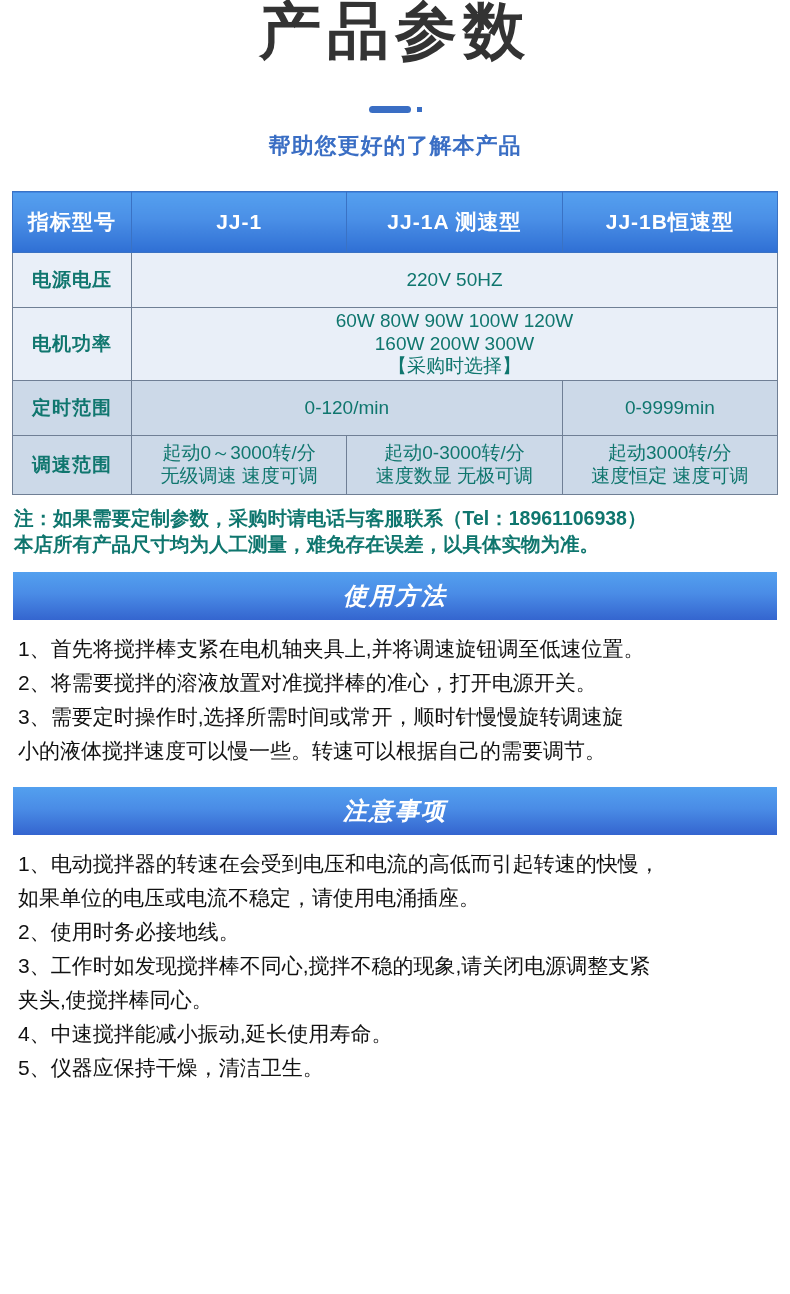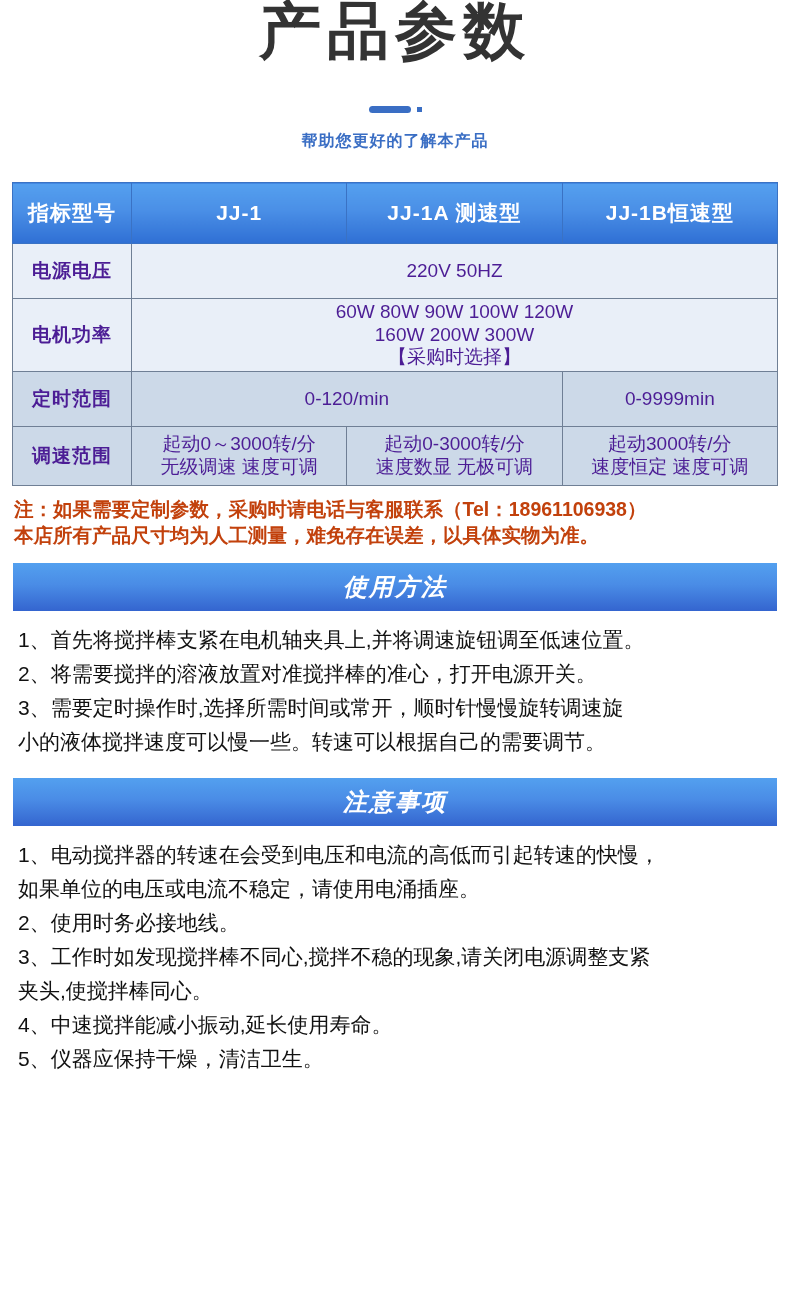--- a/index.html
+++ b/index.html
@@ -44,21 +44,21 @@
     border-radius: 4px;
     background: #3a6ec4;
   }
   .divider-dot {
     width: 5px;
     height: 5px;
     background: #3a6ec4;
   }
   .page-subtitle {
     text-align: center;
-    font-size: 16px;
+    font-size: 22px;
     font-weight: bold;
     color: #3a6ec4;
     letter-spacing: 1px;
     margin-top: 17px;
   }
 
   
   .spec-table {
     margin: 30px 12px 0 12px;
     width: 766px;
@@ -66,21 +66,21 @@
     table-layout: fixed;
     border: 1px solid #9aa9bd;
     padding-left: 29px;
   }
   .spec-table th,
   .spec-table td {
     border: 1px solid #6f7f95;
     text-align: center;
     vertical-align: middle;
     font-size: 19px;
-    color: #4c1d95;
+    color: #0f766e;
     padding: 0 4px;
   }
   .spec-table thead th {
     height: 60px;
     color: #ffffff;
     font-weight: bold;
     font-size: 21px;
     background: linear-gradient(to bottom, #55a0ef 0%, #4a8fe6 45%, #2f6fd4 100%);
     border-color: #3a72c4;
     letter-spacing: 1px;
@@ -102,21 +102,21 @@
     font-size: 17px;
   }
   .multi-sm {
     line-height: 1.2;
     font-size: 17px;
   }
 
   
   .red-note {
     margin: 11px 14px 0 14px;
-    color: #c2410c;
+    color: #0f766e;
     font-size: 19.5px;
     font-weight: bold;
     line-height: 1.33;
     letter-spacing: 0px;
   }
 
   
   .section-banner {
     margin: 14px 13px 0 13px;
     height: 48px;

